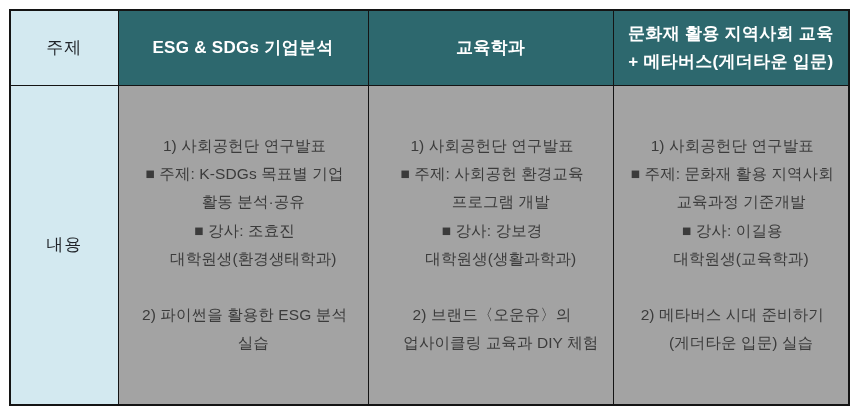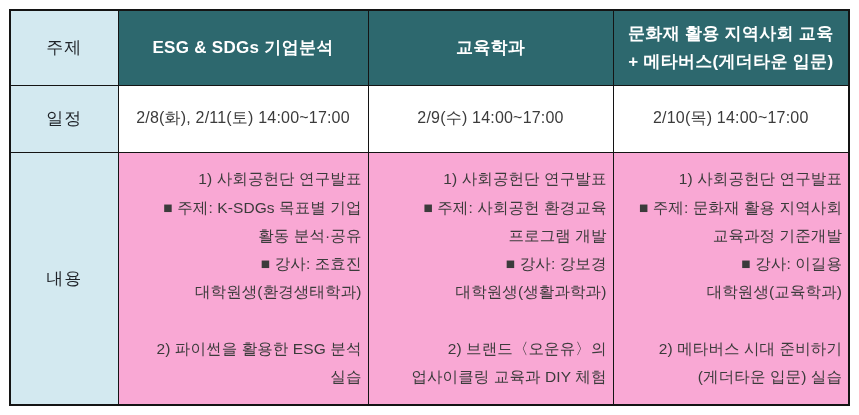--- a/index.html
+++ b/index.html
@@ -53,24 +53,24 @@
   }
   .sched-cell {
     background: #ffffff;
     color: var(--body-text, #3b3b3b);
     font-size: 16px;
     text-align: center;
     vertical-align: middle;
     letter-spacing: 0.2px;
   }
   .content-cell {
-    background: #f9a8d4;
+    background: #a3a3a3;
     color: var(--body-text, #3b3b3b);
     font-size: 15.5px;
-    text-align: right;
+    text-align: center;
     vertical-align: middle;
     white-space: pre-wrap;
     line-height: 1.82;
     padding: 8px 6px 8px 9px;
     letter-spacing: 0.1px;
   }
 </style>
 </head>
 <body>
 
@@ -82,26 +82,20 @@
         <col class="c-p2">
         <col class="c-p3">
     </colgroup>
     <tbody>
       <tr class="r-head">
         <td class="label-cell">주제</td>
         <td class="head-cell">ESG &amp; SDGs 기업분석</td>
         <td class="head-cell">교육학과</td>
         <td class="head-cell">문화재 활용 지역사회 교육
 + 메타버스(게더타운 입문)</td>
-      </tr>
-      <tr class="r-sched">
-        <td class="label-cell">일정</td>
-        <td class="sched-cell">2/8(화), 2/11(토) 14:00~17:00</td>
-        <td class="sched-cell">2/9(수) 14:00~17:00</td>
-        <td class="sched-cell">2/10(목) 14:00~17:00</td>
       </tr>
       <tr class="r-content">
         <td class="label-cell">내용</td>
         <td class="content-cell">1) 사회공헌단 연구발표
 ■ 주제: K-SDGs 목표별 기업
     활동 분석·공유
 ■ 강사: 조효진
     대학원생(환경생태학과)
 
 2) 파이썬을 활용한 ESG 분석

